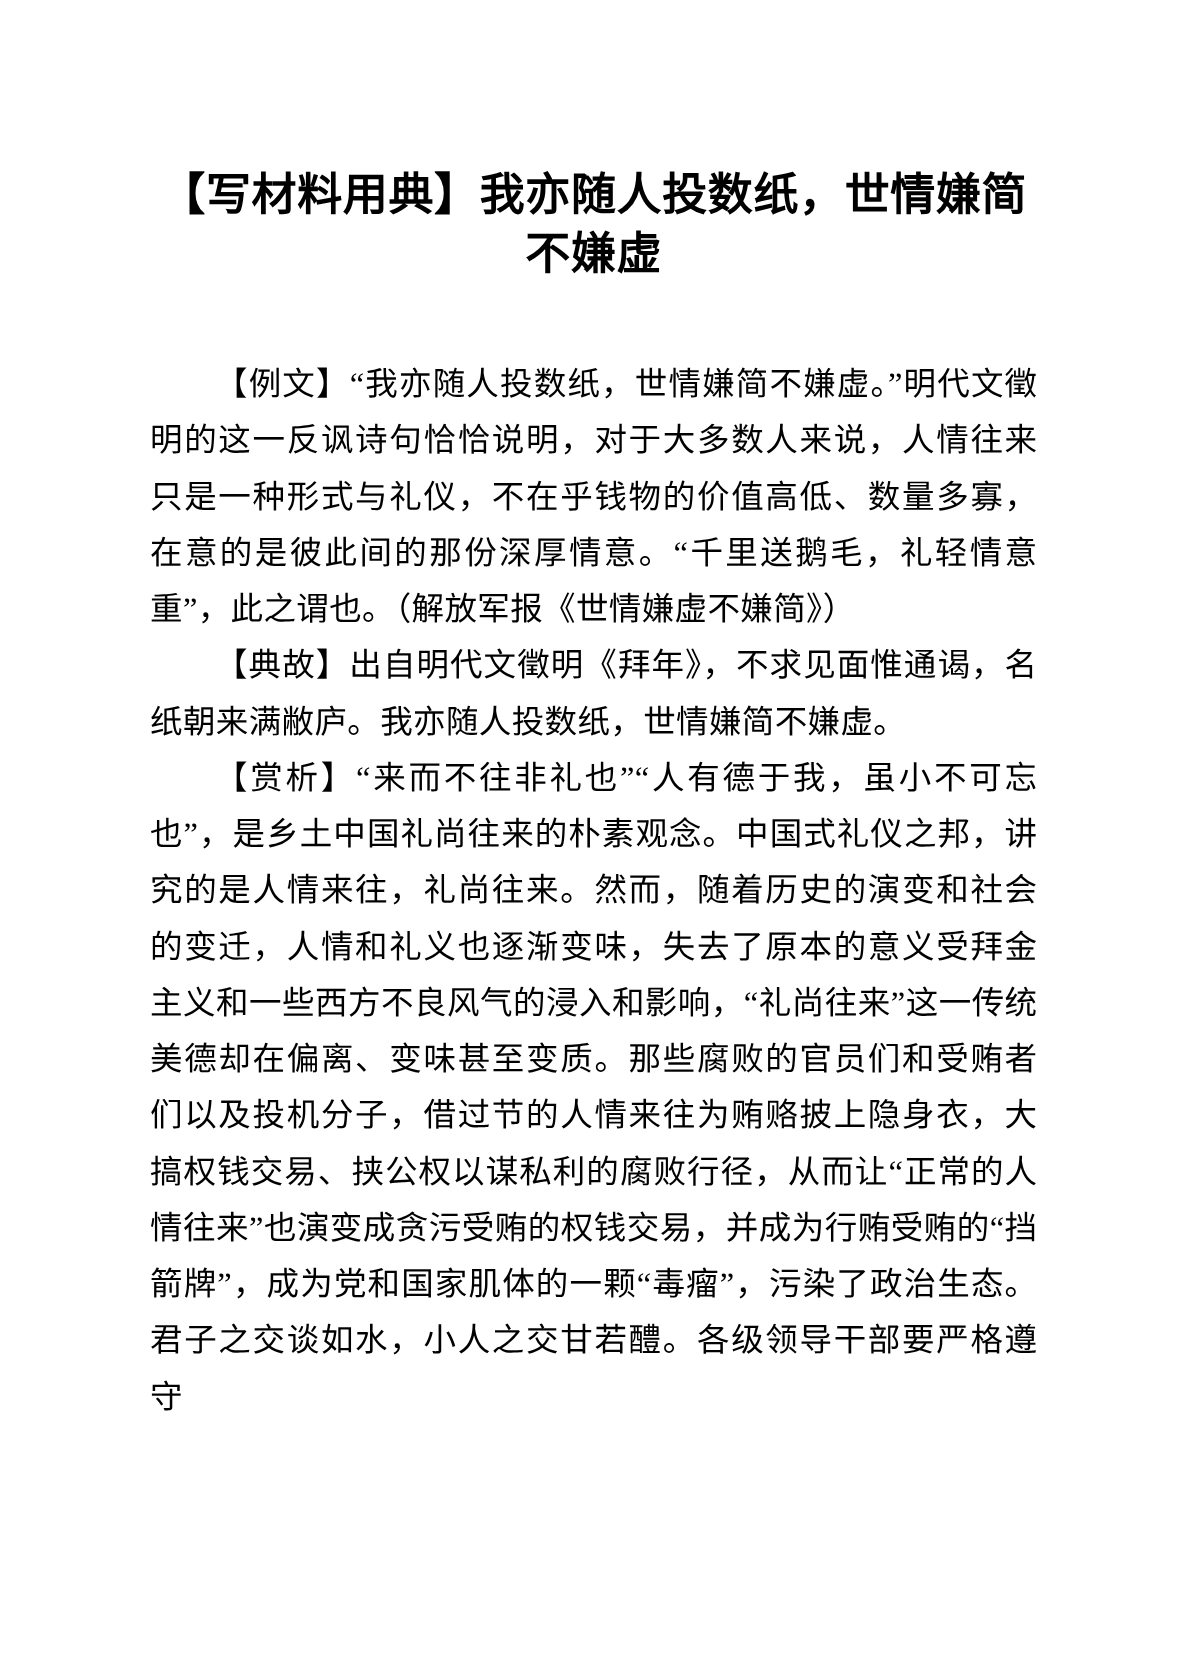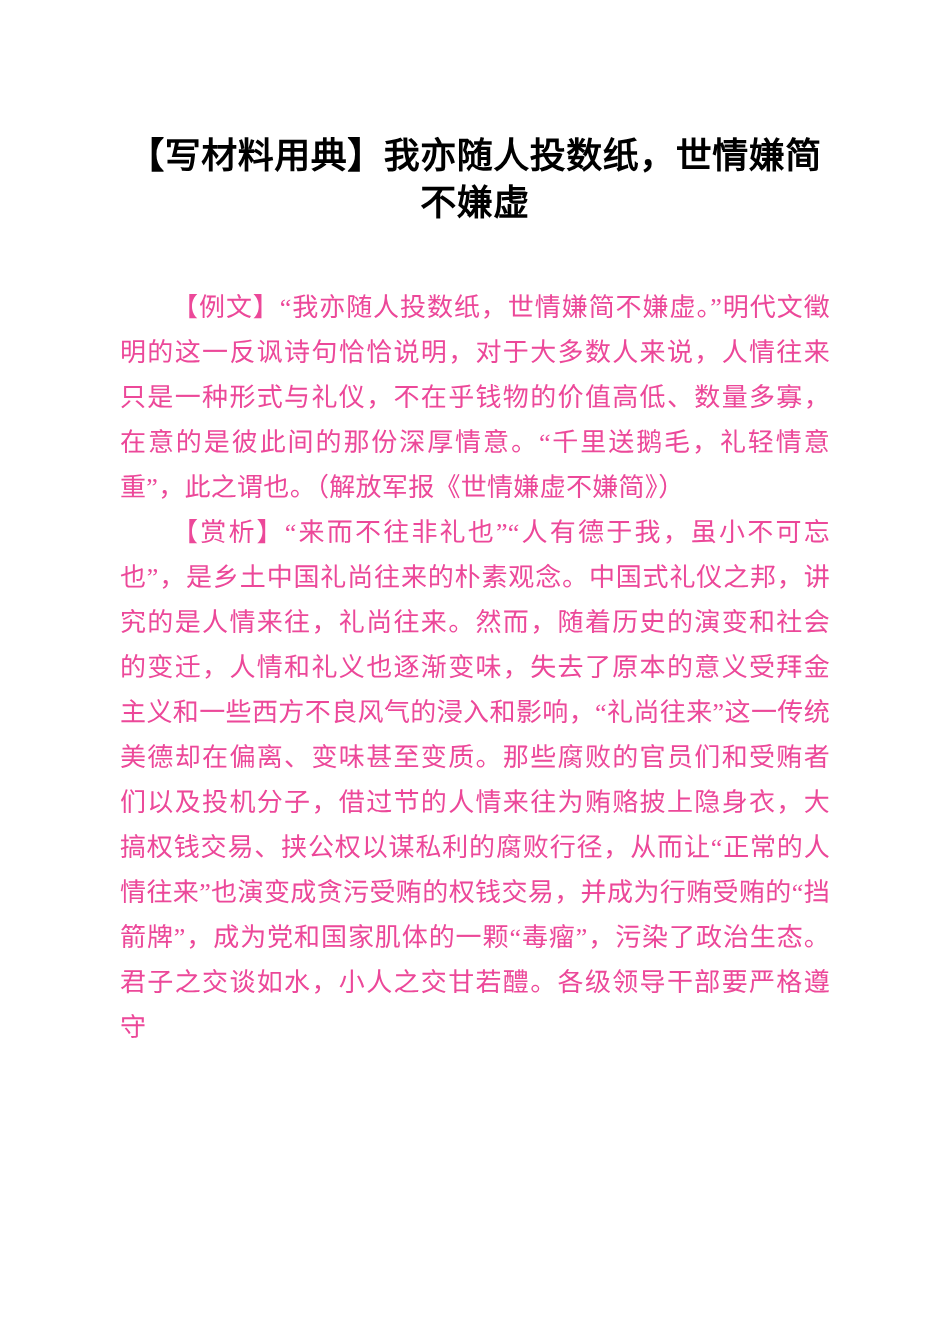--- a/index.html
+++ b/index.html
@@ -32,26 +32,27 @@
   }
   .para {
     margin: 0;
     padding: 0;
     font-size: 26px;
     line-height: 45px;
     text-indent: 2em;
     text-align: justify;
     text-justify: inter-ideograph;
     letter-spacing: 0.3px;
-    color: #ec4899;
+    color: #000000;
     font-family: "Liberation Serif", "DejaVu Serif", serif;
   }
 </style>
 </head>
 <body>
 
 <div class="page">
   <h1 class="doc-title">【写材料用典】我亦随人投数纸，世情嫌简不嫌虚</h1>
   <div class="doc-body">
     <p class="para">【例文】“我亦随人投数纸，世情嫌简不嫌虚。”明代文徵明的这一反讽诗句恰恰说明，对于大多数人来说，人情往来只是一种形式与礼仪，不在乎钱物的价值高低、数量多寡，在意的是彼此间的那份深厚情意。“千里送鹅毛，礼轻情意重”，此之谓也。（解放军报《世情嫌虚不嫌简》）</p>
+    <p class="para">【典故】出自明代文徵明《拜年》，不求见面惟通谒，名纸朝来满敝庐。我亦随人投数纸，世情嫌简不嫌虚。</p>
     <p class="para">【赏析】“来而不往非礼也”“人有德于我，虽小不可忘也”，是乡土中国礼尚往来的朴素观念。中国式礼仪之邦，讲究的是人情来往，礼尚往来。然而，随着历史的演变和社会的变迁，人情和礼义也逐渐变味，失去了原本的意义受拜金主义和一些西方不良风气的浸入和影响，“礼尚往来”这一传统美德却在偏离、变味甚至变质。那些腐败的官员们和受贿者们以及投机分子，借过节的人情来往为贿赂披上隐身衣，大搞权钱交易、挟公权以谋私利的腐败行径，从而让“正常的人情往来”也演变成贪污受贿的权钱交易，并成为行贿受贿的“挡箭牌”，成为党和国家肌体的一颗“毒瘤”，污染了政治生态。君子之交谈如水，小人之交甘若醴。各级领导干部要严格遵守</p>
   </div>
 </div>
 
 </body></html>

